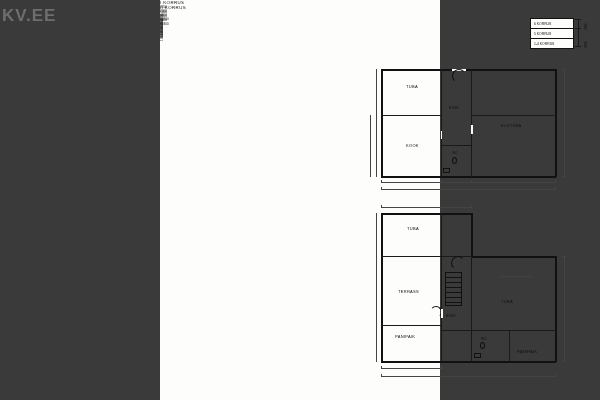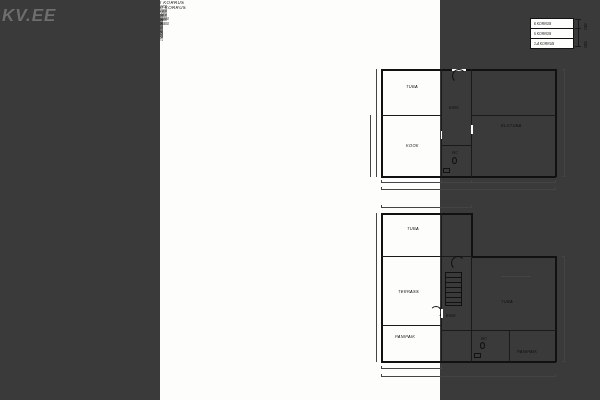--- a/index.html
+++ b/index.html
@@ -1,20 +1,20 @@
 <!DOCTYPE html>
 <html><head>
 <meta charset="utf-8">
 <style>
   html,body{margin:0;padding:0;}
   body{
     width:600px;height:400px;background:#3a3a3a;overflow:hidden;
     font-family:"Liberation Sans", sans-serif;
   }
-  .stage{position:relative;width:600px;height:400px;font-style:italic;}
+  .stage{position:relative;width:600px;height:400px;}
   .watermark{
     position:absolute;left:2px;top:6px;font-size:17px;font-weight:bold;
     color:#6e6e6e;letter-spacing:1px;
   }
   .sheet{
     position:absolute;left:160px;top:0px;width:280px;height:400px;
     background:#fdfdfb;
   }
   
   .ln{position:absolute;background:#1a1a1a;}

